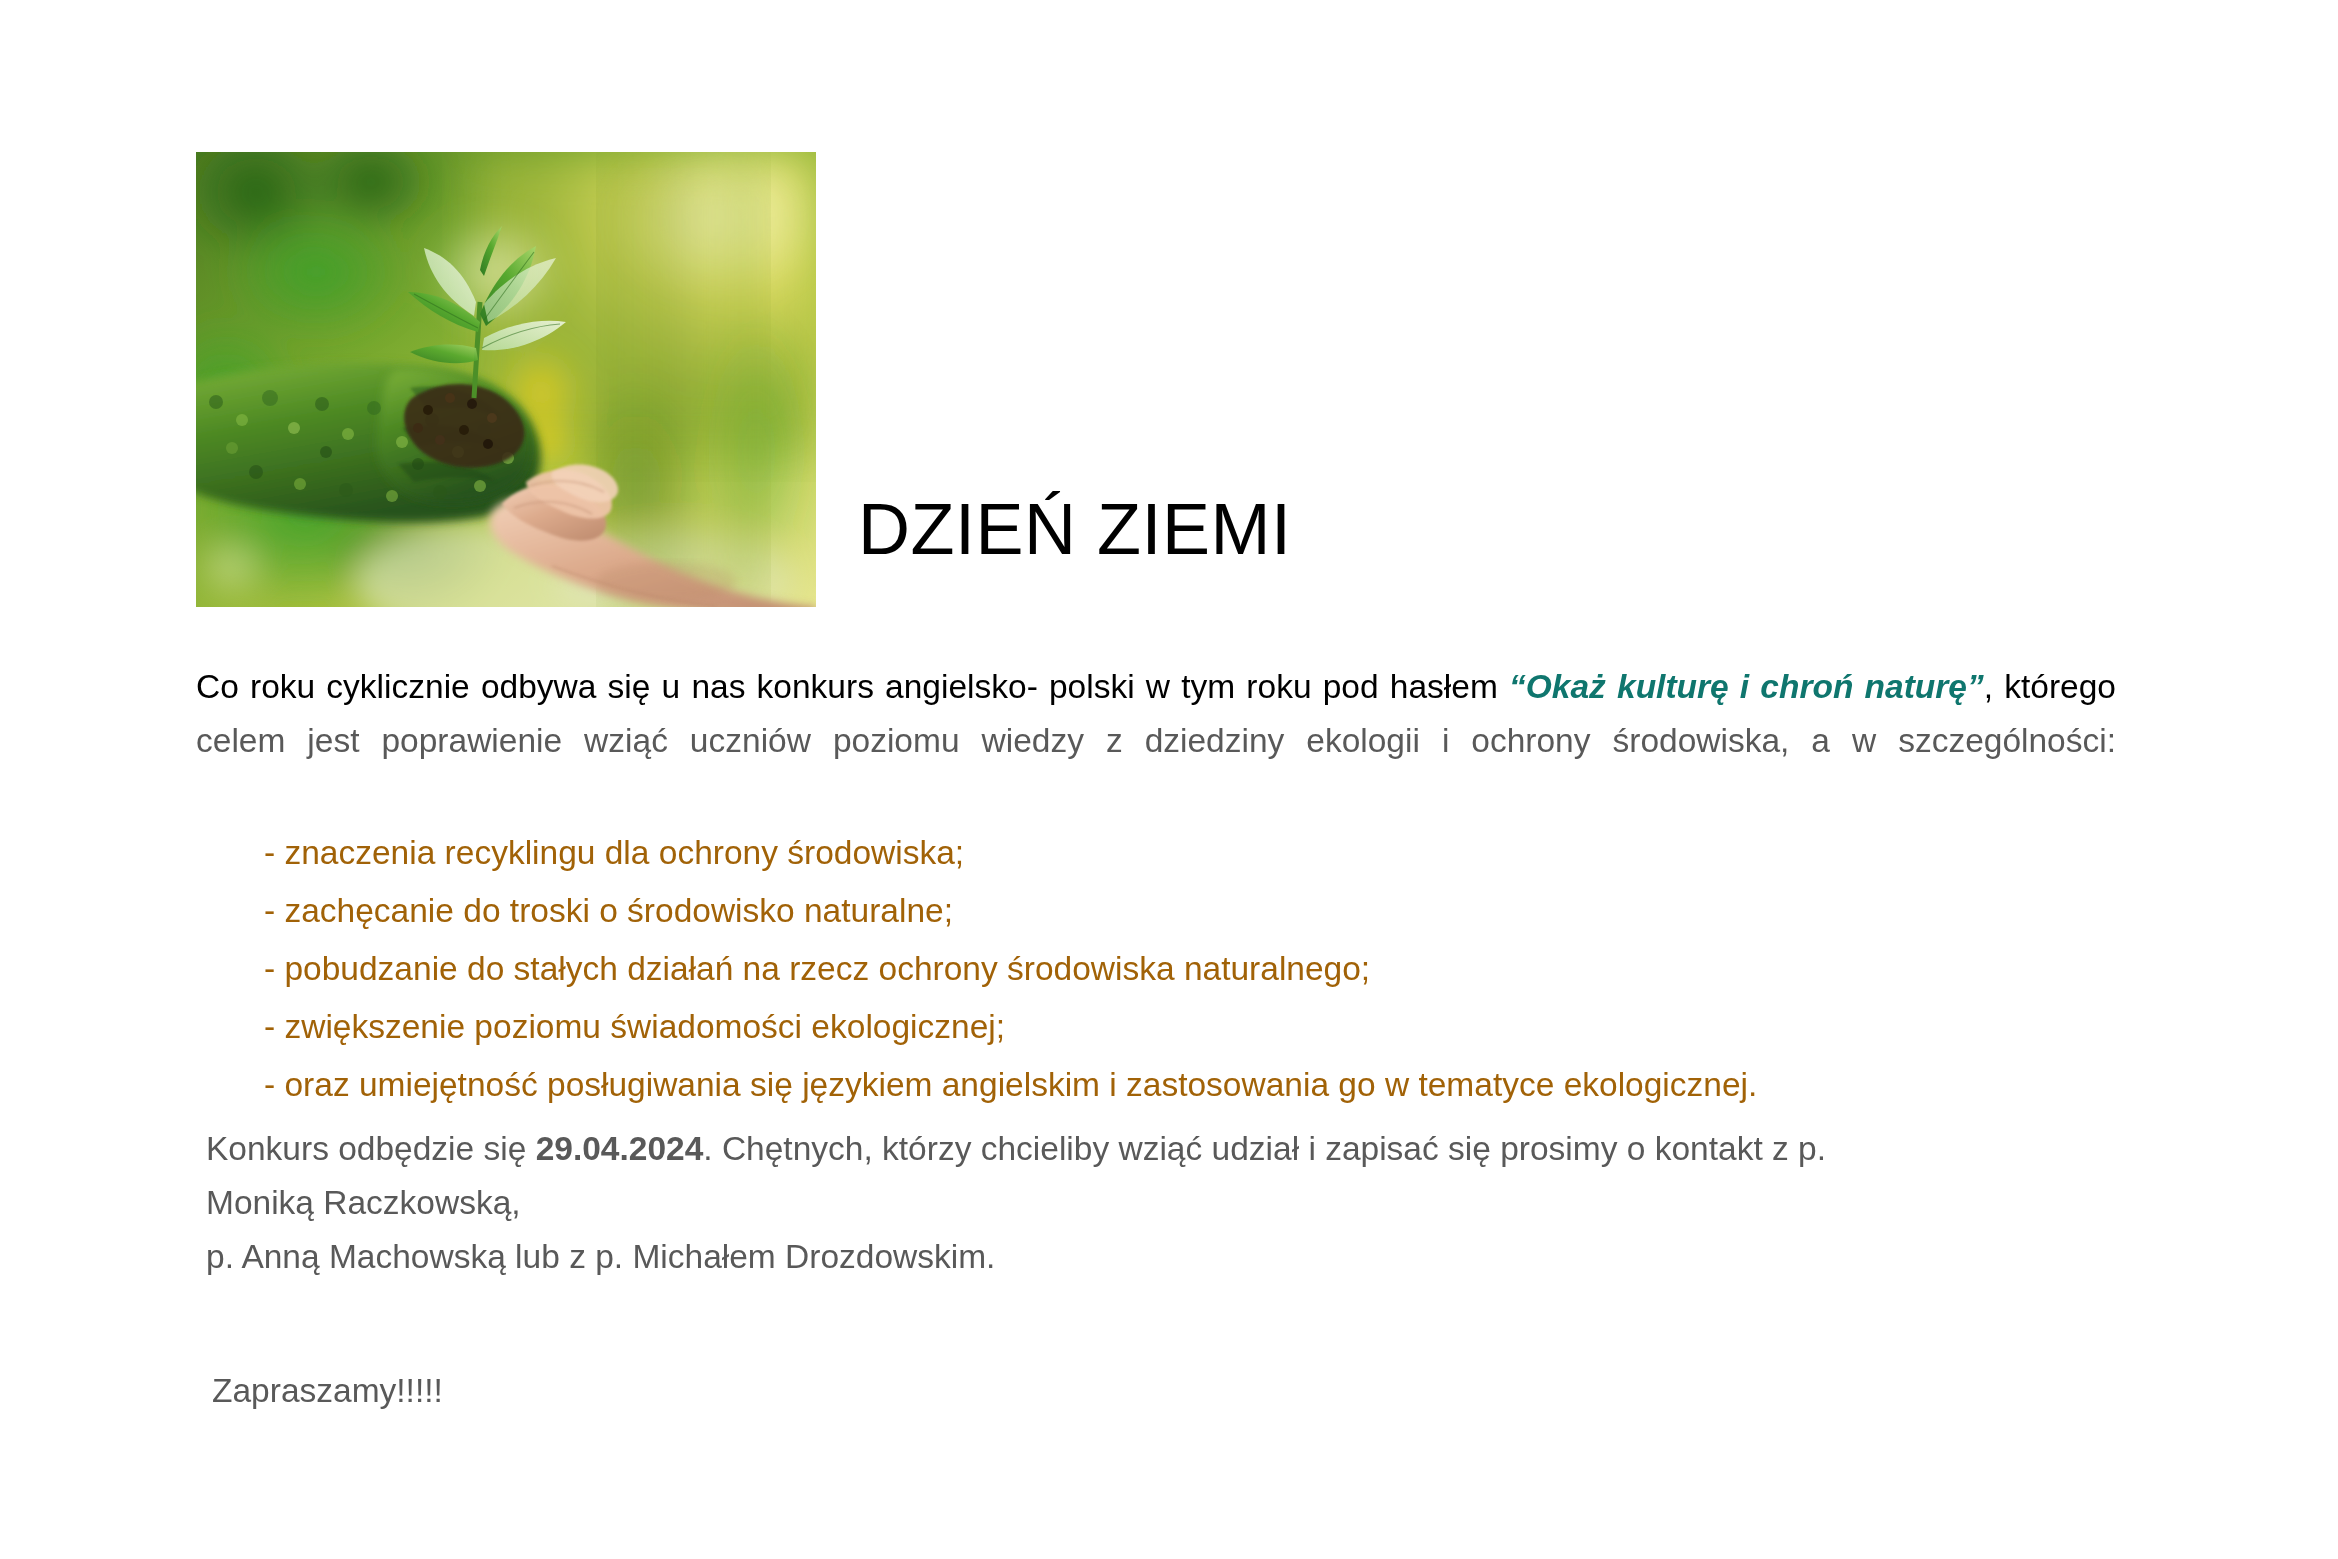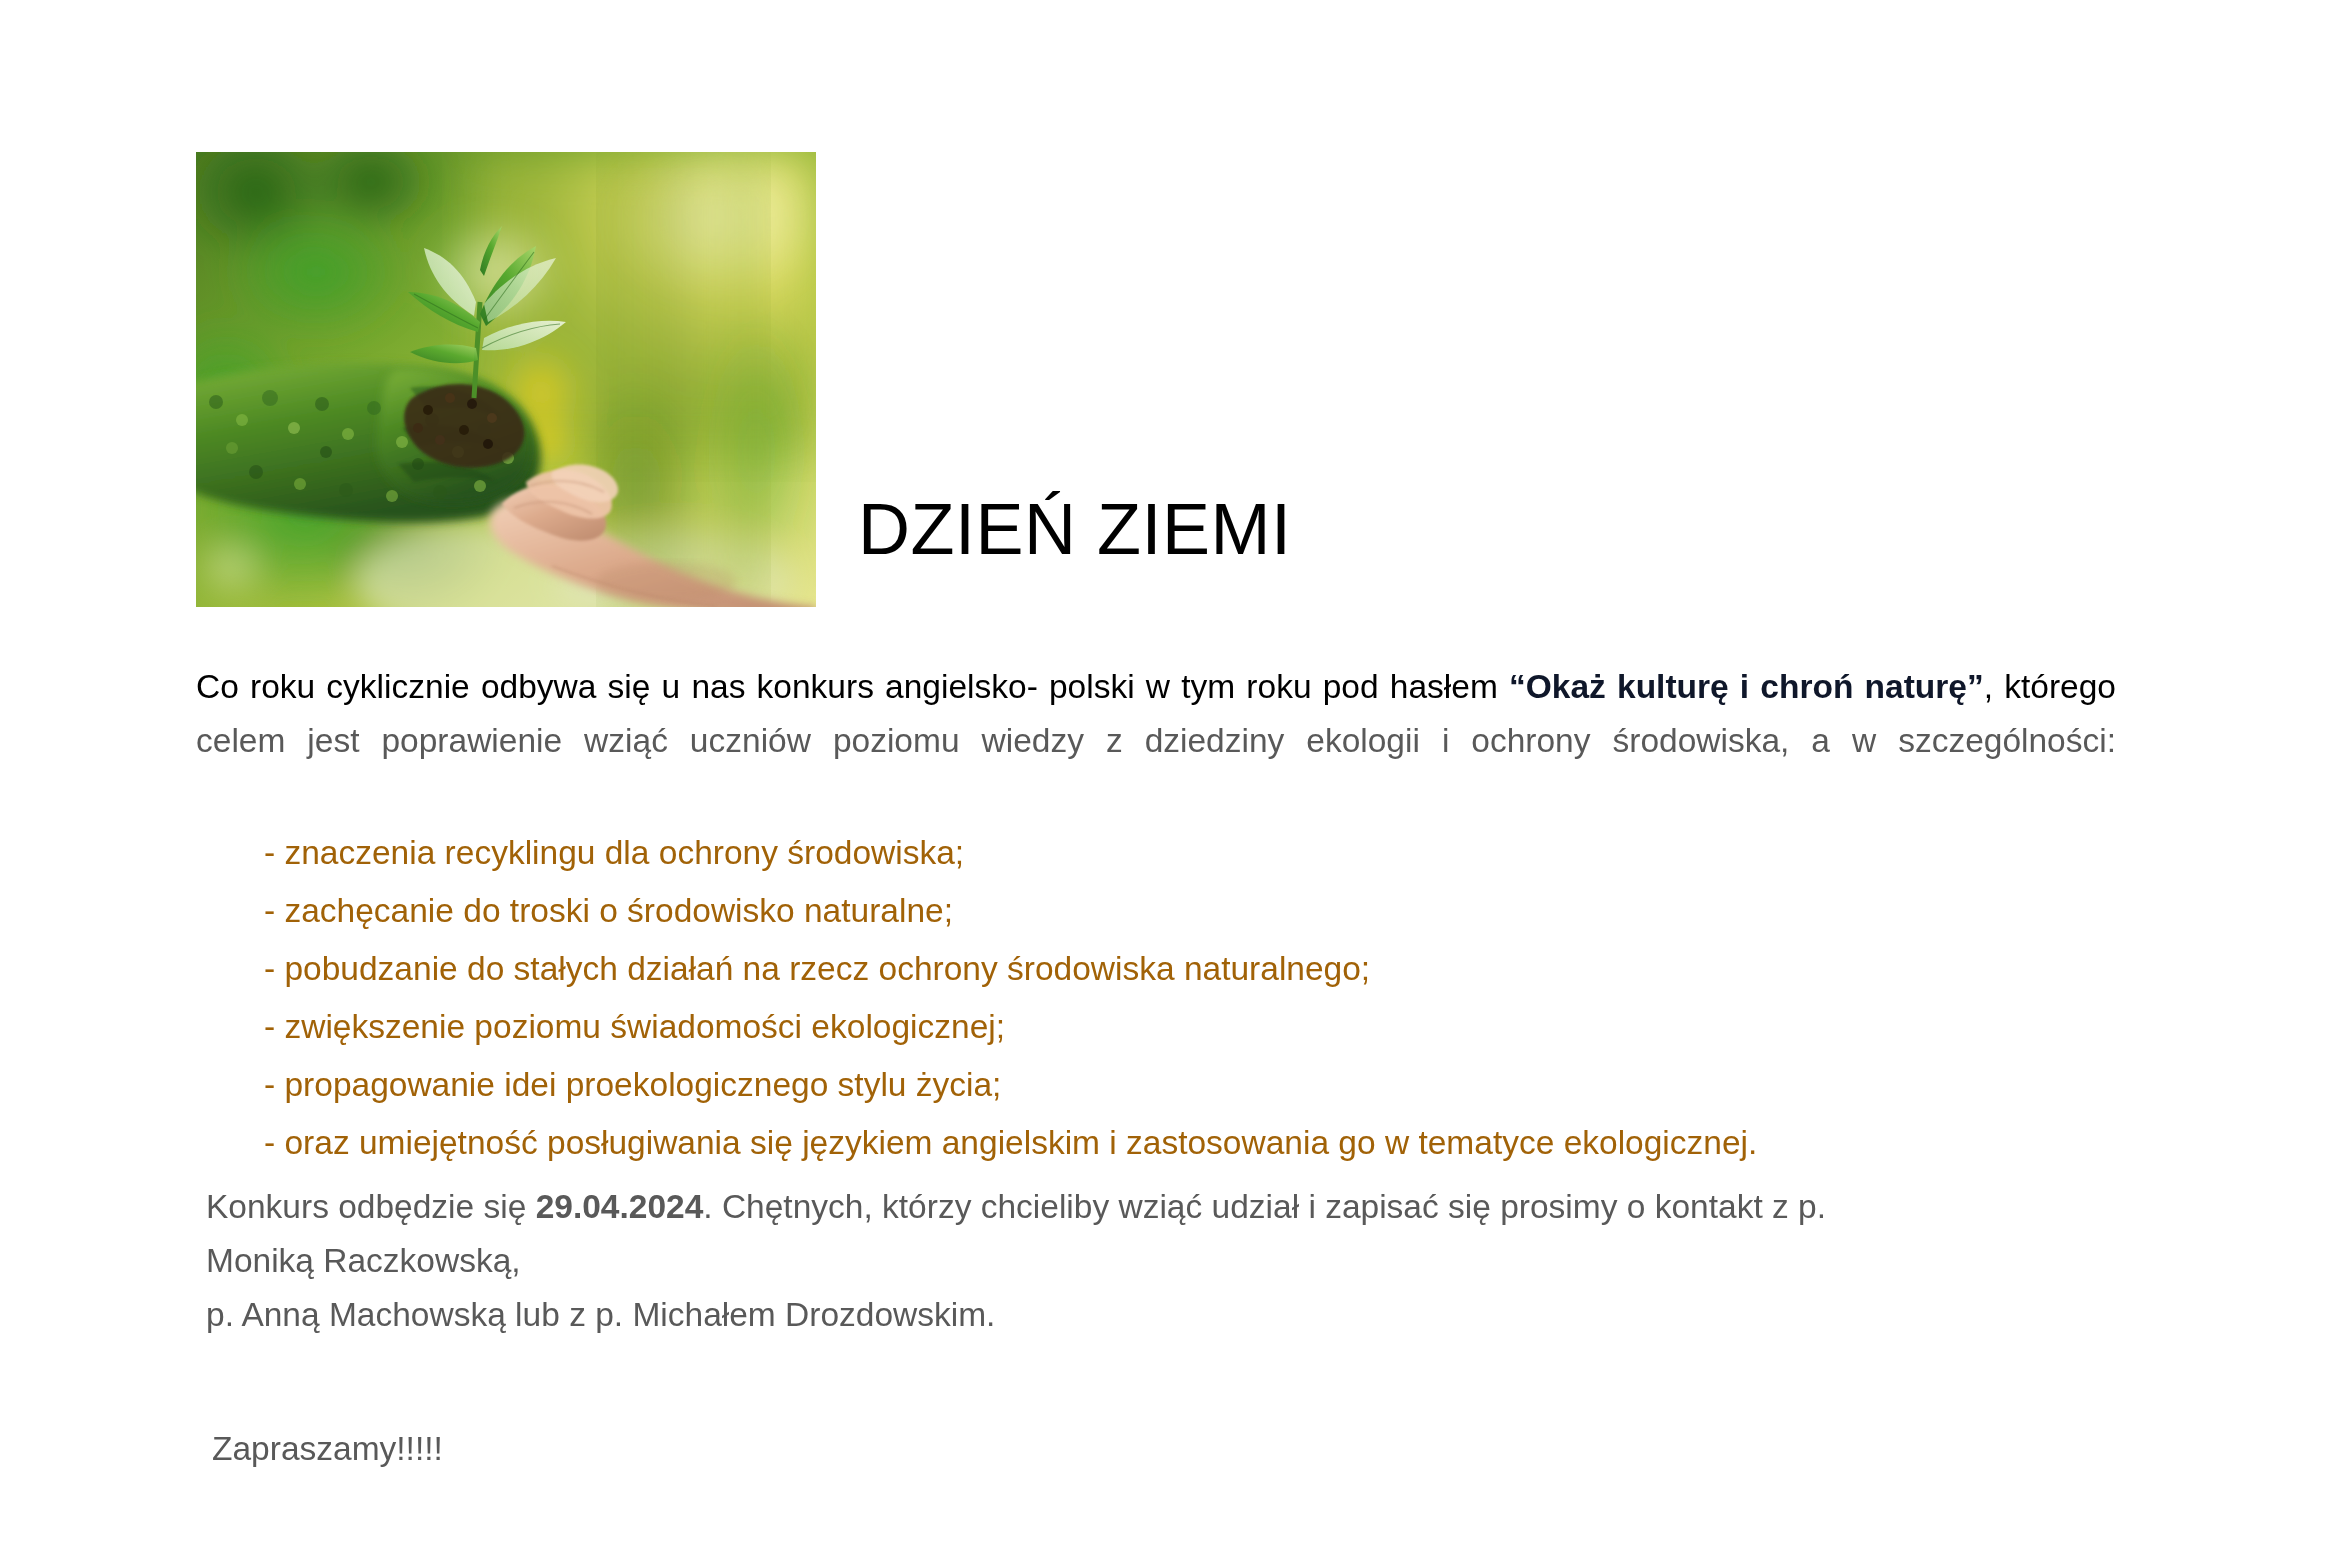--- a/index.html
+++ b/index.html
@@ -75,21 +75,21 @@
     text-align: justify;
     text-justify: inter-word;
   }
   .para.intro { text-align: justify; }
   .para.intro::after {
     content: "";
     display: inline-block;
     width: 100%;
   }
   .black { color: #000000; }
-  .bold-black { color: #0f172a; font-weight: bold; }
+  .bold-black { color: #0f766e; font-weight: bold; font-style: italic; }
   .bold-gray { color: #595959; font-weight: bold; }
 
   .bullets {
     margin: 0;
     padding: 0;
     list-style: none;
   }
   .bullets li {
     margin: 4px;
     padding-left: 64px;
@@ -292,21 +292,20 @@
 
   <div class="body-text">
 
     <p class="para intro"><span class="black">Co roku cyklicznie odbywa się u nas konkurs angielsko- polski w tym roku pod hasłem </span><span class="bold-black">“Okaż kulturę i chroń naturę”</span><span class="black">, którego</span><span> celem jest poprawienie wziąć uczniów   poziomu wiedzy z dziedziny ekologii i ochrony środowiska, a w szczególności:</span></p>
 
     <ul class="bullets">
       <li>- znaczenia recyklingu dla ochrony środowiska;</li>
       <li>- zachęcanie do troski o środowisko naturalne;</li>
       <li>- pobudzanie do stałych działań na rzecz ochrony środowiska naturalnego;</li>
       <li>- zwiększenie poziomu świadomości ekologicznej;</li>
-      <li>- propagowanie idei proekologicznego stylu życia;</li>
       <li>- oraz umiejętność posługiwania się językiem angielskim i   zastosowania go w tematyce ekologicznej.</li>
     </ul>
 
     <p class="tail">
       <span class="tail-line"><span>Konkurs odbędzie się </span><span class="bold-gray">29.04.2024</span><span>. Chętnych, którzy chcieliby wziąć udział  i zapisać się prosimy o kontakt z p.</span></span><br>
       <span class="tail-line">Moniką Raczkowską,</span><br>
       <span class="tail-line">p. Anną Machowską lub  z p. Michałem Drozdowskim.</span>
     </p>
 
     <div class="spacer-line"></div>

